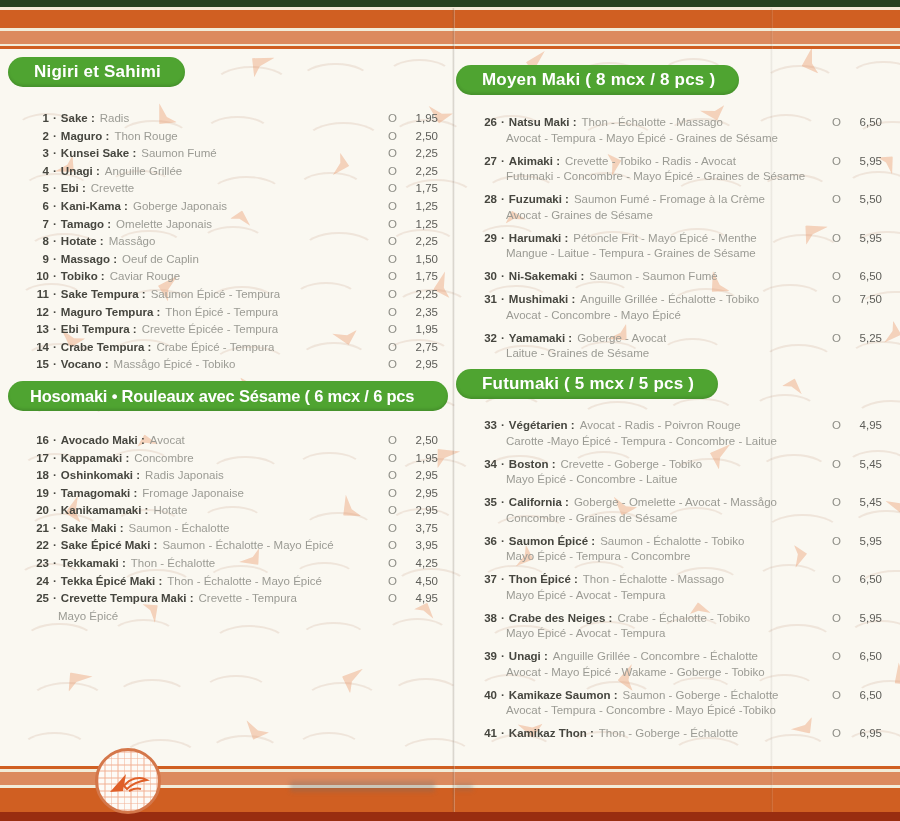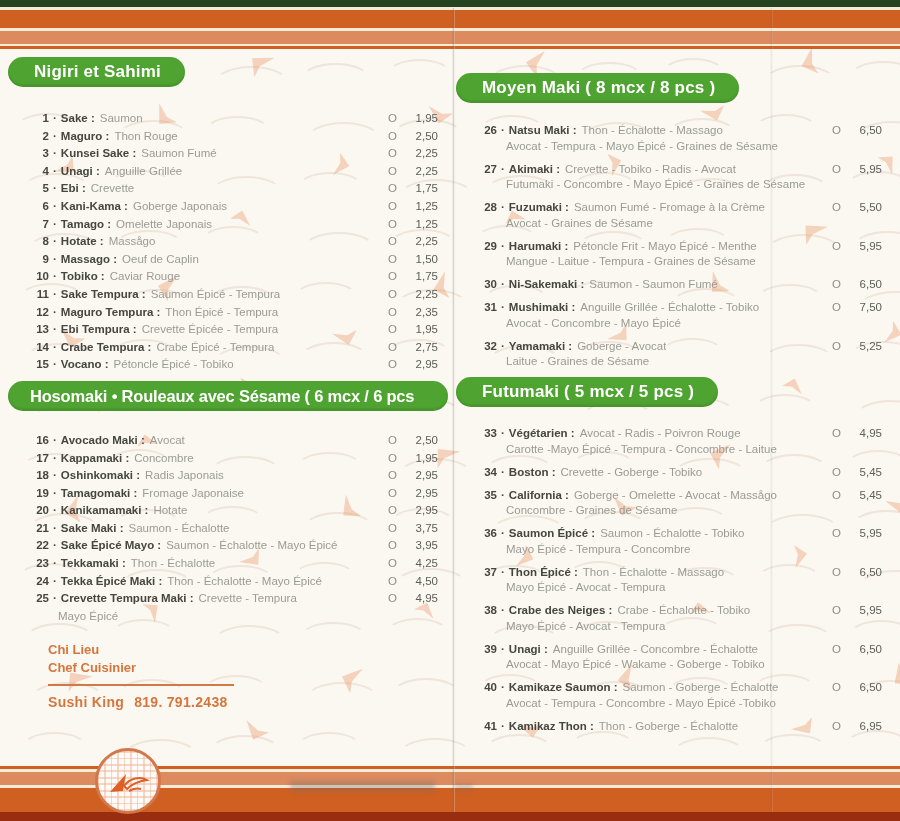--- a/index.html
+++ b/index.html
@@ -46,21 +46,21 @@
     color:#fff;font-weight:bold;font-size:17px;line-height:30px;height:30px;
     border-radius:16px;padding:0 24px 0 26px;white-space:nowrap;overflow:hidden;
     letter-spacing:.2px;box-shadow:inset 0 -2px 3px rgba(0,0,0,0.12);
   }
   .fit .sec-header{display:inline-block;}
   .full .sec-header{display:block;box-sizing:border-box;width:100%;font-size:16.5px;letter-spacing:-0.2px;padding-left:22px;}
   #sec-a{margin-top:8px;}
   #sec-a .sec-items{margin-top:19px;}
   #sec-b{margin-top:7px;}
   #sec-b .sec-items{margin-top:21px;}
-  #sec-c{margin-top:24px;}
+  #sec-c{margin-top:16px;}
   #sec-c .sec-items{margin-top:16px;}
   #sec-d{margin-top:3px;}
   #sec-d .sec-items{margin-top:15px;}
   
   .sec-items{padding:0 10px 0 24px;}
   .mrow{display:flex;align-items:baseline;white-space:nowrap;font-size:11.5px;line-height:17.6px;}
   .two .mrow{line-height:15.5px;}
   .mnum{font-weight:bold;color:#46463f;width:17px;text-align:right;flex:0 0 auto;}
   .msep{font-weight:bold;color:#46463f;padding:0 4px;flex:0 0 auto;}
   .mname{font-weight:bold;color:#46463f;flex:0 0 auto;}
@@ -289,21 +289,21 @@
   <div class="band b-o6"></div>
   <div class="band b-darkbot"></div>
 
   <div id="page-left" class="page">
     <section id="sec-a" class="sec fit"><div class="sec-header"><span>Nigiri et Sahimi</span></div><div class="sec-items">
           <div class="mitem">
             <div class="mrow">
               <span class="mnum">1</span>
               <span class="msep">·</span>
               <span class="mname">Sake :</span>
-              <span class="mdesc">Saumon</span>
+              <span class="mdesc">Radis</span>
               <span class="mfill"></span>
               <span class="mprice">
                 <i class="po">O</i>
                 <span class="pv">1,95</span>
               </span>
             </div>
           </div>
           <div class="mitem">
             <div class="mrow">
               <span class="mnum">2</span>
@@ -471,21 +471,21 @@
                 <i class="po">O</i>
                 <span class="pv">2,75</span>
               </span>
             </div>
           </div>
           <div class="mitem">
             <div class="mrow">
               <span class="mnum">15</span>
               <span class="msep">·</span>
               <span class="mname">Vocano :</span>
-              <span class="mdesc">Pétoncle Épicé - Tobiko</span>
+              <span class="mdesc">Massågo Épicé - Tobiko</span>
               <span class="mfill"></span>
               <span class="mprice">
                 <i class="po">O</i>
                 <span class="pv">2,95</span>
               </span>
             </div>
           </div>
         </div></section>
     <section id="sec-b" class="sec full">
         <div class="sec-header"><span>Hosomaki • Rouleaux avec Sésame ( 6 mcx / 6 pcs</span></div>
@@ -565,21 +565,21 @@
               <span class="mprice">
                 <i class="po">O</i>
                 <span class="pv">3,75</span>
               </span>
             </div>
           </div>
           <div class="mitem">
             <div class="mrow">
               <span class="mnum">22</span>
               <span class="msep">·</span>
-              <span class="mname">Sake Épicé Mayo :</span>
+              <span class="mname">Sake Épicé Maki :</span>
               <span class="mdesc">Saumon - Échalotte - Mayo Épicé</span>
               <span class="mfill"></span>
               <span class="mprice">
                 <i class="po">O</i>
                 <span class="pv">3,95</span>
               </span>
             </div>
           </div>
           <div class="mitem">
             <div class="mrow">
@@ -617,28 +617,20 @@
               <span class="mprice">
                 <i class="po">O</i>
                 <span class="pv">4,95</span>
               </span>
             </div>
             <div class="mcont">Mayo Épicé</div>
           </div>
         </div>
       </section>
 
-    <div id="chef">
-      <div class="chef-name">Chi Lieu</div>
-      <div class="chef-role">Chef Cuisinier</div>
-      <hr class="chef-divider">
-      <div class="chef-phone">
-        <span class="brand">Sushi King</span><span>819. 791.2438</span>
-      </div>
-    </div>
   </div>
 
   <div id="page-right" class="page">
     <section id="sec-c" class="sec fit two"><div class="sec-header"><span>Moyen Maki ( 8 mcx / 8 pcs )</span></div><div class="sec-items">
           <div class="mitem">
             <div class="mrow">
               <span class="mnum">26</span>
               <span class="msep">·</span>
               <span class="mname">Natsu Maki :</span>
               <span class="mdesc">Thon - Échalotte - Massago</span>
@@ -754,20 +746,21 @@
               <span class="mnum">34</span>
               <span class="msep">·</span>
               <span class="mname">Boston :</span>
               <span class="mdesc">Crevette - Goberge - Tobiko</span>
               <span class="mfill"></span>
               <span class="mprice">
                 <i class="po">O</i>
                 <span class="pv">5,45</span>
               </span>
             </div>
+            <div class="mcont">Mayo Épicé - Concombre - Laitue</div>
           </div>
           <div class="mitem">
             <div class="mrow">
               <span class="mnum">35</span>
               <span class="msep">·</span>
               <span class="mname">California :</span>
               <span class="mdesc">Goberge - Omelette - Avocat - Massågo</span>
               <span class="mfill"></span>
               <span class="mprice">
                 <i class="po">O</i>

